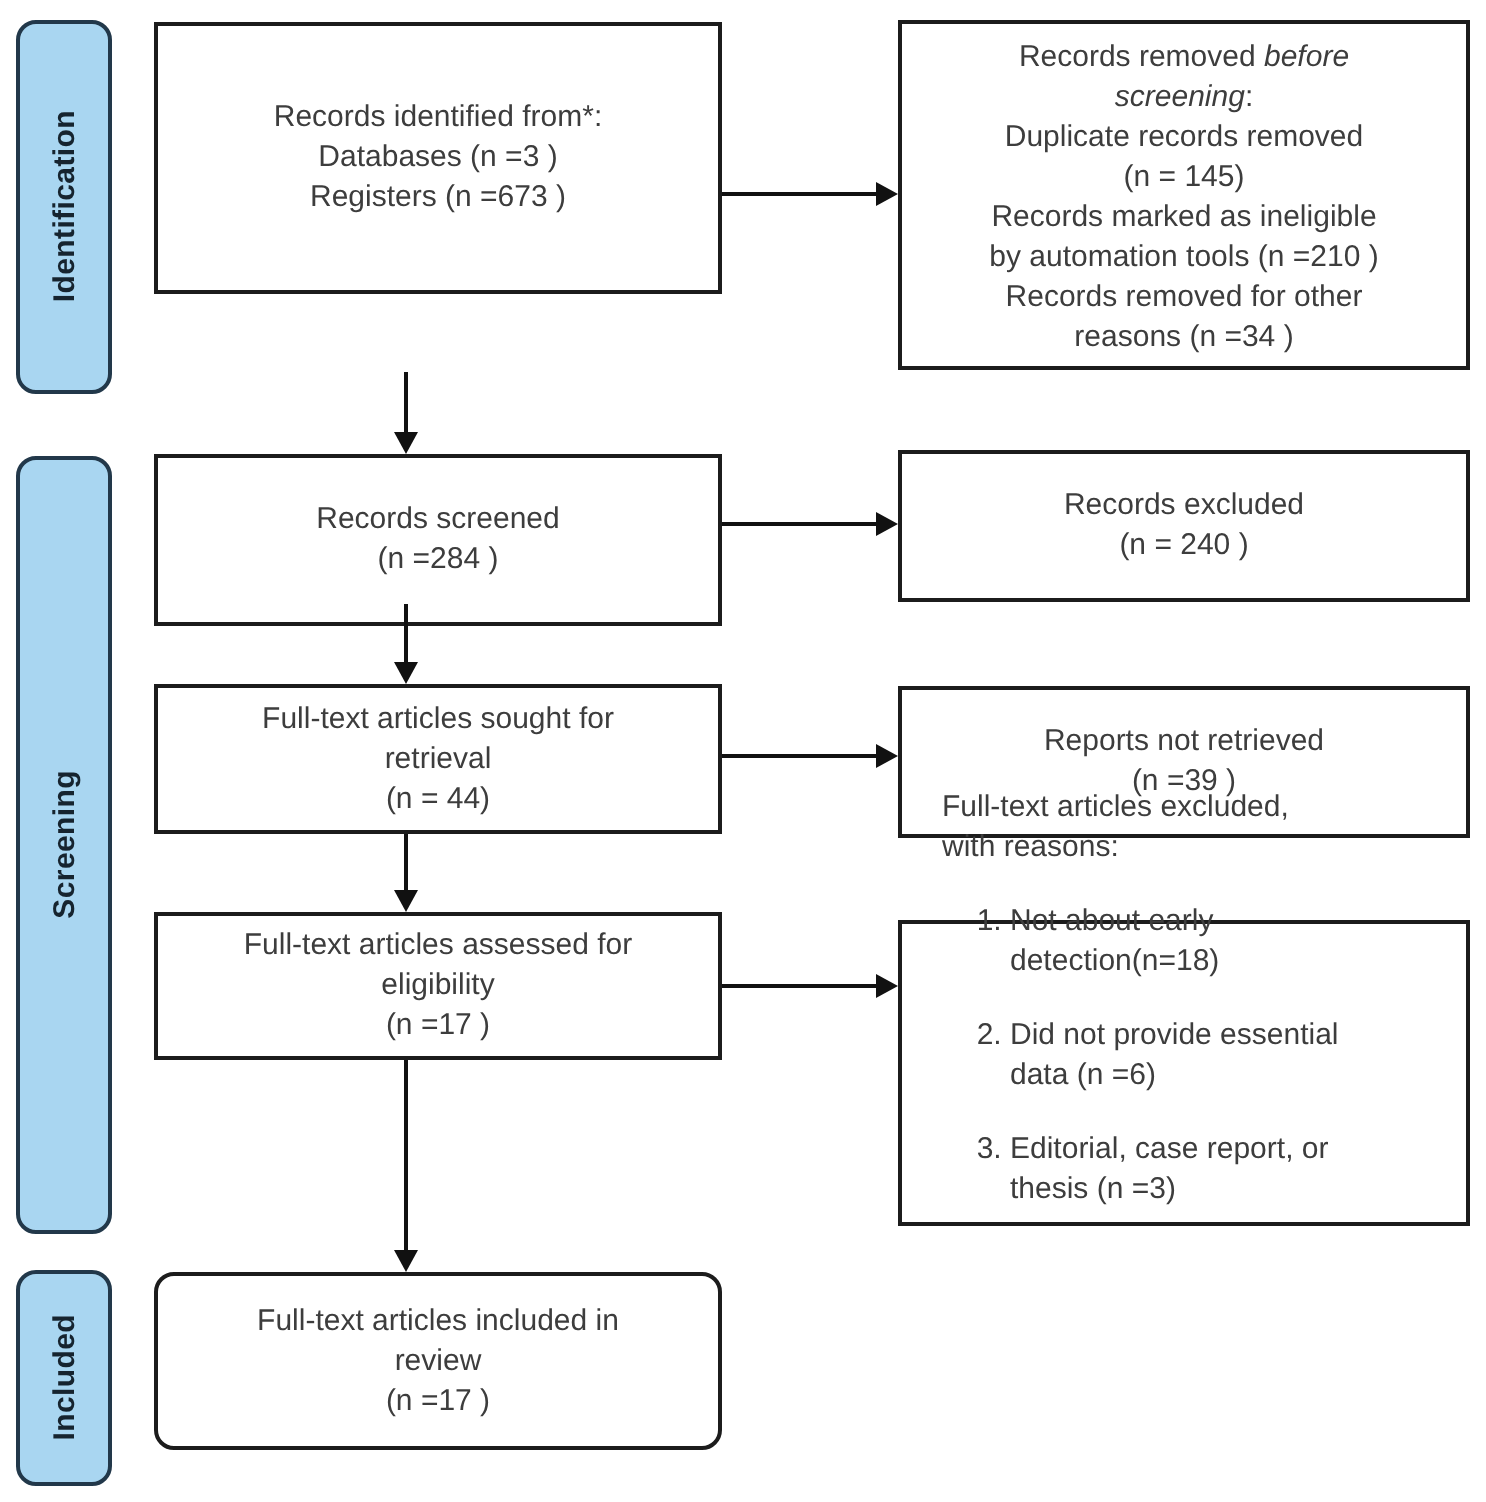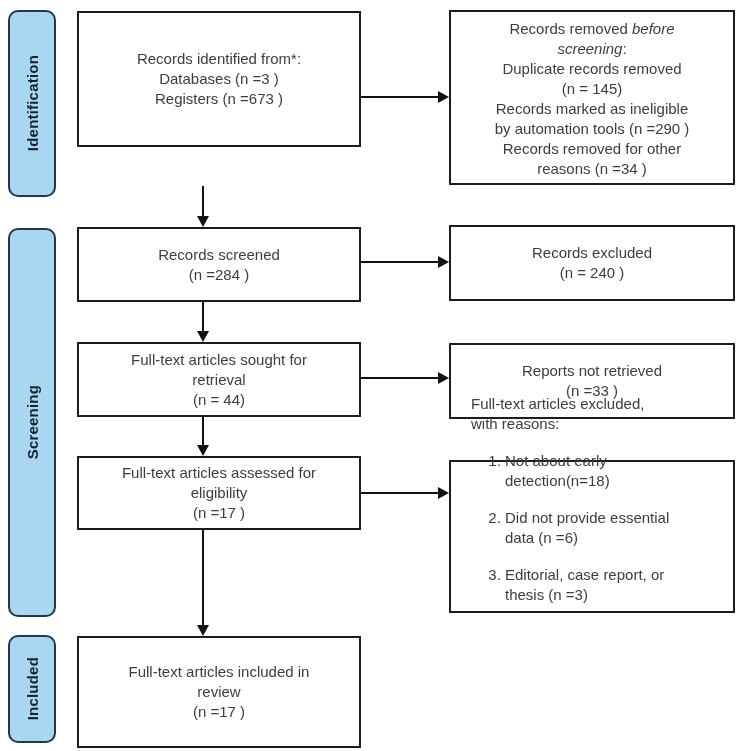--- a/index.html
+++ b/index.html
@@ -25,28 +25,28 @@
   .box {
     position:absolute; box-sizing:border-box; background:#ffffff;
     border:2px solid #1c1c1c; font-size:15px; line-height:20px;
     display:flex; flex-direction:column; justify-content:center;
     text-align:center; padding:4px 8px;
   }
   .col-main  { left:77px;  width:284px; }
   .col-right { left:449px; width:286px; }
   .box-identified   { top:11px;  height:136px; }
   .box-removed      { top:10px;  height:175px; justify-content:flex-end; padding-top:4px; }
-  .box-screened     { top:227px; height:75px; }
+  .box-screened     { top:227px; height:86px; }
   .box-excluded     { top:225px; height:76px; }
   .box-sought       { top:342px; height:75px; }
   .box-notretrieved { top:343px; height:76px; }
   .box-assessed     { top:456px; height:74px; }
   .box-ftexcluded   { top:460px; height:153px; justify-content:flex-end;
                       text-align:left; padding:6px 6px 6px 20px; }
-  .box-included     { top:636px; height:112px; }
+  .box-included     { top:636px; height:89px;border-radius:10px; }
   .it { font-style:italic; }
   .box-ftexcluded ol { margin:0; padding-left:34px; }
   .box-ftexcluded li { max-width:185px; padding-bottom:0;margin-top:17px; }
 
   
   .av { position:absolute; width:0; border-left:2px solid #111111; }
   .av::after {
     content:""; position:absolute; left:-7px; bottom:-11px;
     border-left:6px solid transparent; border-right:6px solid transparent;
     border-top:11px solid #111111;
@@ -109,33 +109,33 @@
     <div>review</div>
     <div>(n =17 )</div>
   </div>
 
   <div class="box col-right box-removed">
     <div><span>Records removed </span><span class="it">before</span></div>
     <div><span class="it">screening</span><span>:</span></div>
     <div>Duplicate records removed</div>
     <div>(n = 145)</div>
     <div>Records marked as ineligible</div>
-    <div>by automation tools (n =290 )</div>
+    <div>by automation tools (n =210 )</div>
     <div>Records removed for other</div>
     <div>reasons (n =34 )</div>
   </div>
 
   <div class="box col-right box-excluded">
     <div>Records excluded</div>
     <div>(n = 240 )</div>
   </div>
 
   <div class="box col-right box-notretrieved">
     <div>Reports not retrieved</div>
-    <div>(n =33 )</div>
+    <div>(n =39 )</div>
   </div>
 
   <div class="box col-right box-ftexcluded">
     <div>Full-text articles excluded,</div>
     <div>with reasons:</div>
     <ol>
       <li>Not about early detection(n=18)</li>
       <li>Did not provide essential data (n =6)</li>
       <li>Editorial, case report, or thesis (n =3)</li>
     </ol>

